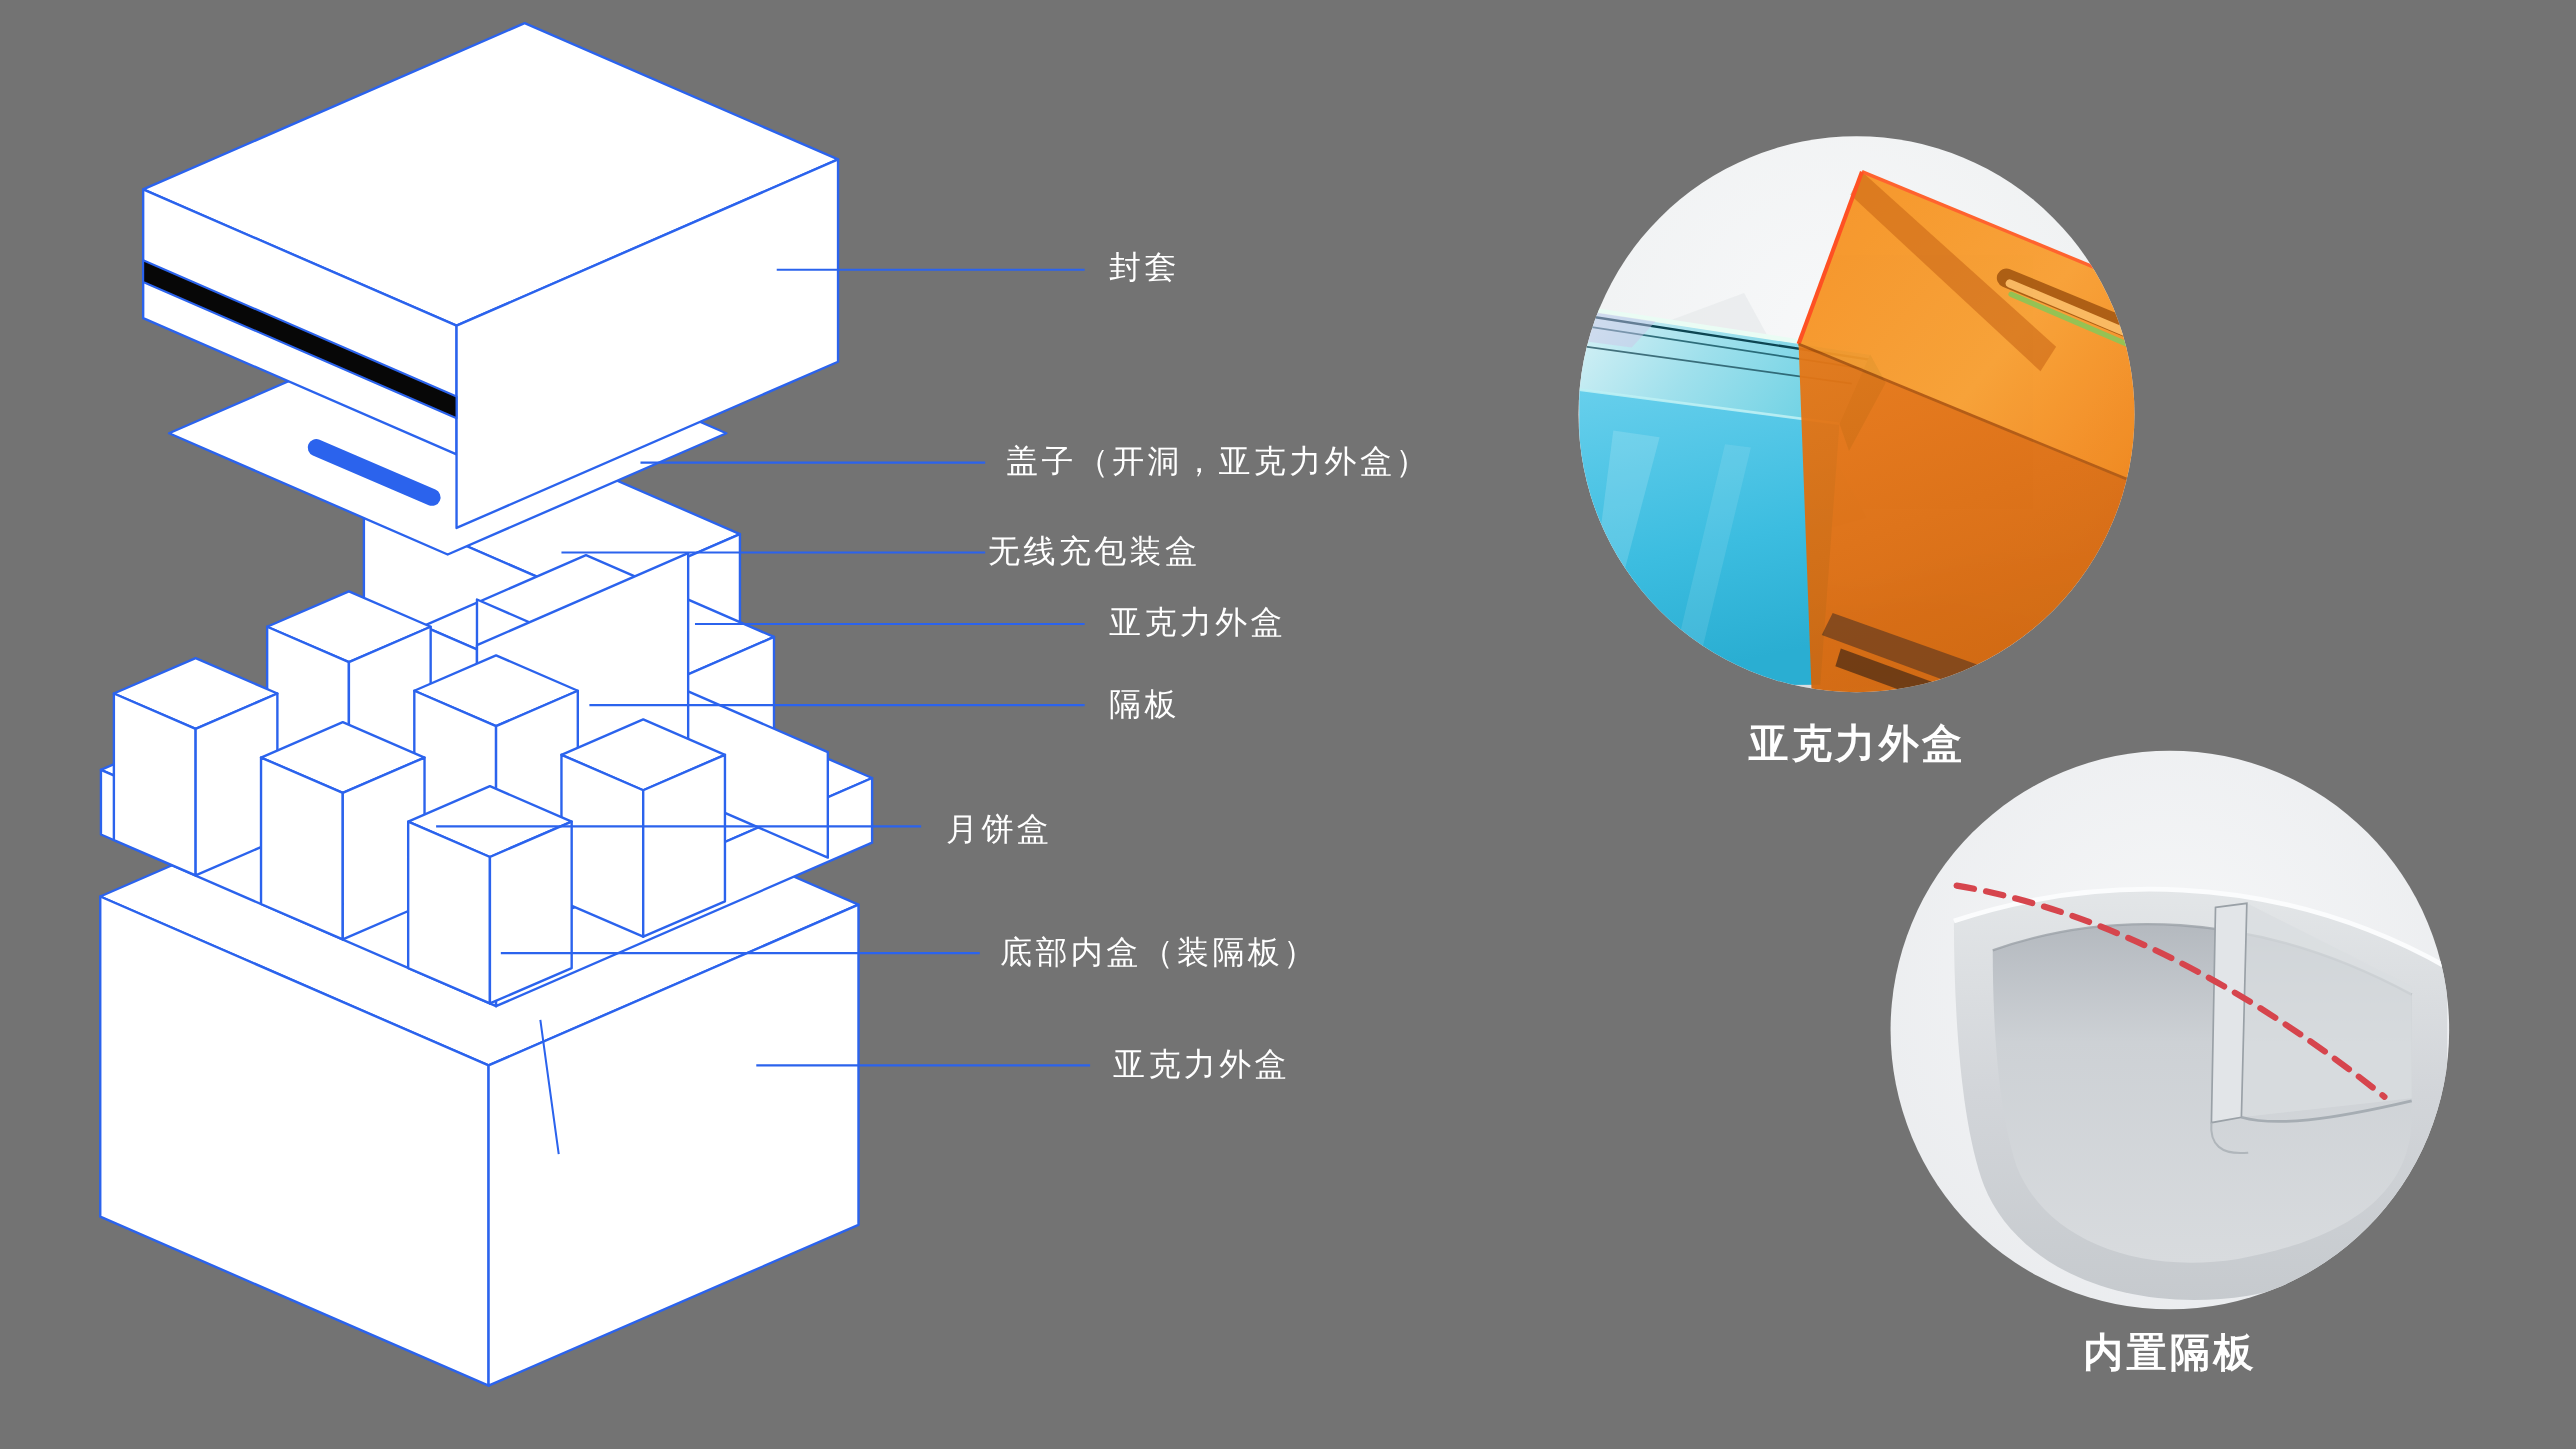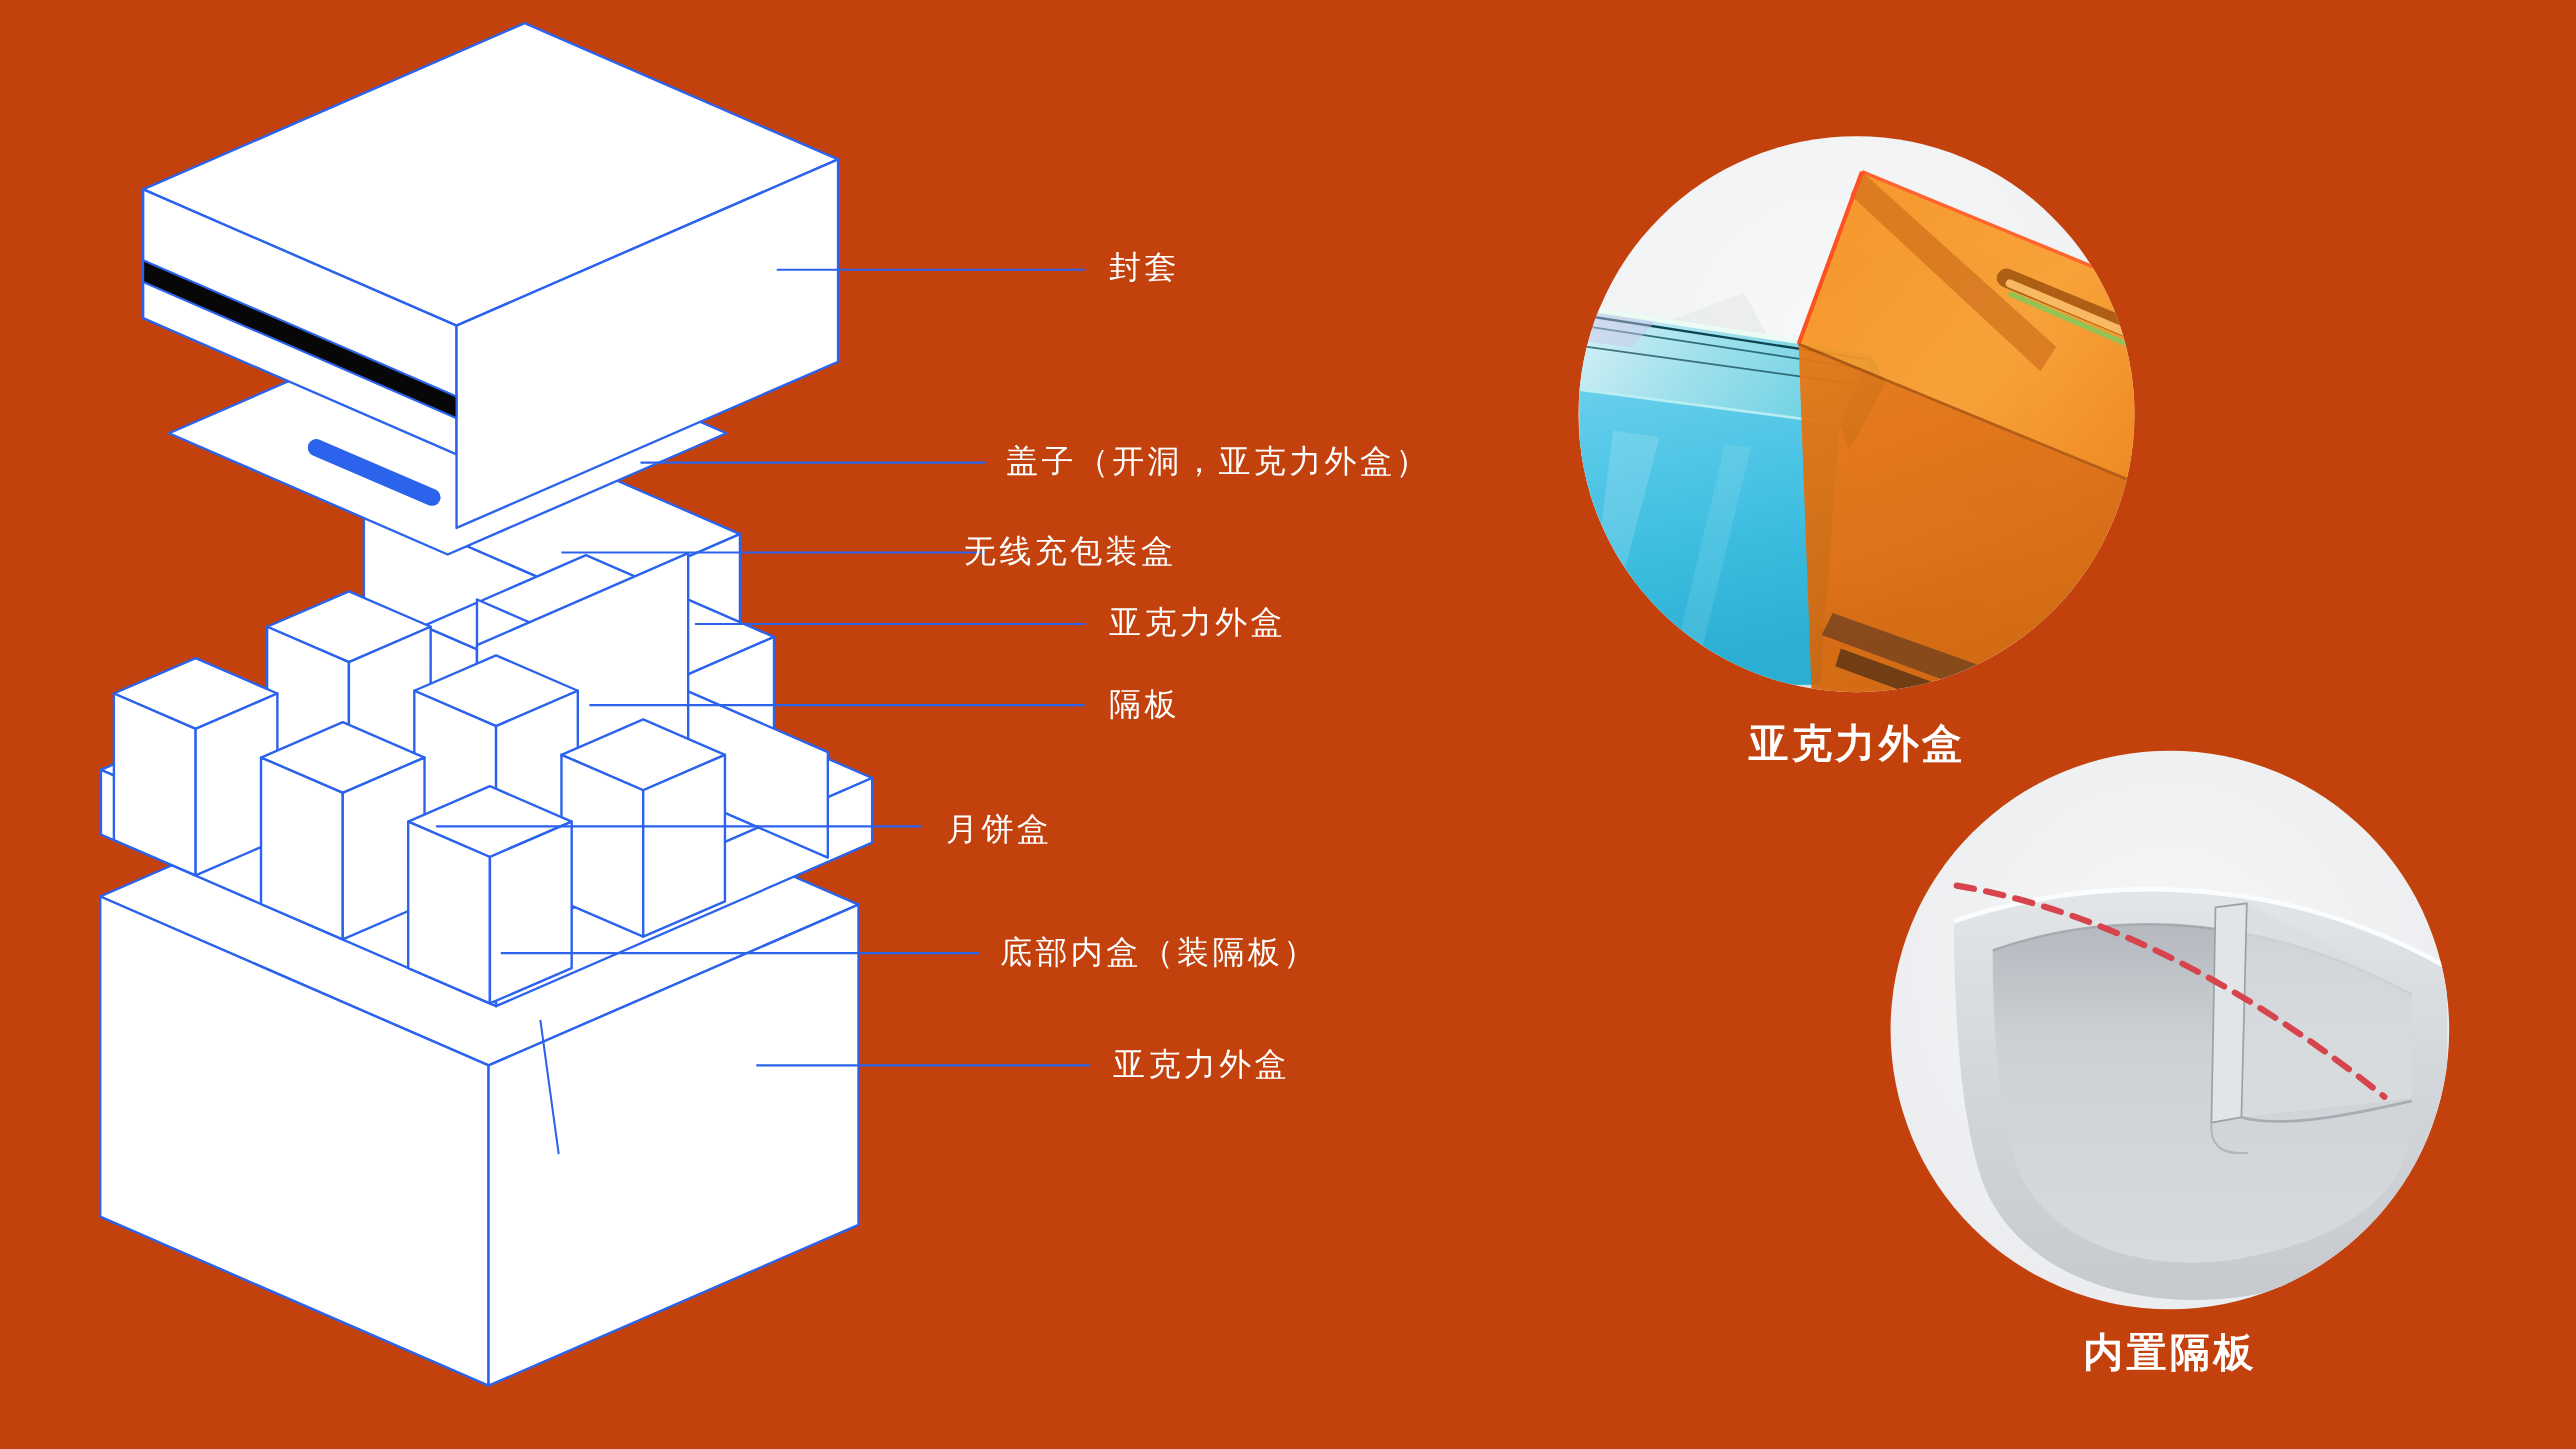--- a/index.html
+++ b/index.html
@@ -1,16 +1,16 @@
 <!DOCTYPE html>
 <html style="font-size:11px"><head>
 <meta charset="utf-8">
 <style>
   html,body{margin:0;padding:0;background:#000;}
-  .stage{position:relative;width:2576px;height:1449px;background:#c2410c;overflow:hidden;
+  .stage{position:relative;width:2576px;height:1449px;background:#737373;overflow:hidden;
          font-family:"Liberation Sans","DejaVu Sans",sans-serif;}
   .stage svg{position:absolute;left:0;top:0;}
   .callout{position:absolute;color:#fff;font-size:32px;font-weight:400;letter-spacing:3.4px;
            white-space:nowrap;transform:translateY(-54%);}
   .caption{position:absolute;color:#fff;font-size:40px;font-weight:700;letter-spacing:3.4px;
            white-space:nowrap;transform:translate(-50%,-50%);}
   .f{fill:#ffffff;stroke:#2b63ed;stroke-width:3.5;stroke-linejoin:round;}
   .slit{fill:#070707;stroke:#2b63ed;stroke-width:3;stroke-linejoin:round;}
   .ld{stroke:#2b63ed;stroke-width:3.2;}
   .seam{fill:none;stroke:#2b63ed;stroke-width:3;}
@@ -212,21 +212,21 @@
         <path d="M3290,1640 C3340,1654 3420,1644 3540,1616" fill="none" stroke="#a6adb3" stroke-width="4"></path>
         <path d="M3246,1648 C3243,1680 3260,1696 3300,1692" fill="none" stroke="#b0b6bb" stroke-width="3"></path>
       </g>
       <path d="M2872,1300 C3060,1332 3270,1426 3500,1610" fill="none" stroke="#d6454d" stroke-width="9" stroke-dasharray="26 18" stroke-linecap="round"></path>
     </g>
   </g>
 </svg>
 
 <div class="callout" style="left:1109px;top:270px">封套</div>
 <div class="callout" style="left:1006px;top:464px">盖子（开洞，亚克力外盒）</div>
-<div class="callout" style="left:964px;top:554px">无线充包装盒</div>
+<div class="callout" style="left:988px;top:554px">无线充包装盒</div>
 <div class="callout" style="left:1109px;top:625px">亚克力外盒</div>
 <div class="callout" style="left:1109px;top:707px">隔板</div>
 <div class="callout" style="left:946px;top:832px">月饼盒</div>
 <div class="callout" style="left:1000px;top:955px">底部内盒（装隔板）</div>
 <div class="callout" style="left:1113px;top:1067px">亚克力外盒</div>
 
 <div class="caption" style="left:1857px;top:743px">亚克力外盒</div>
 <div class="caption" style="left:2170px;top:1352px">内置隔板</div>
 
 </div>

